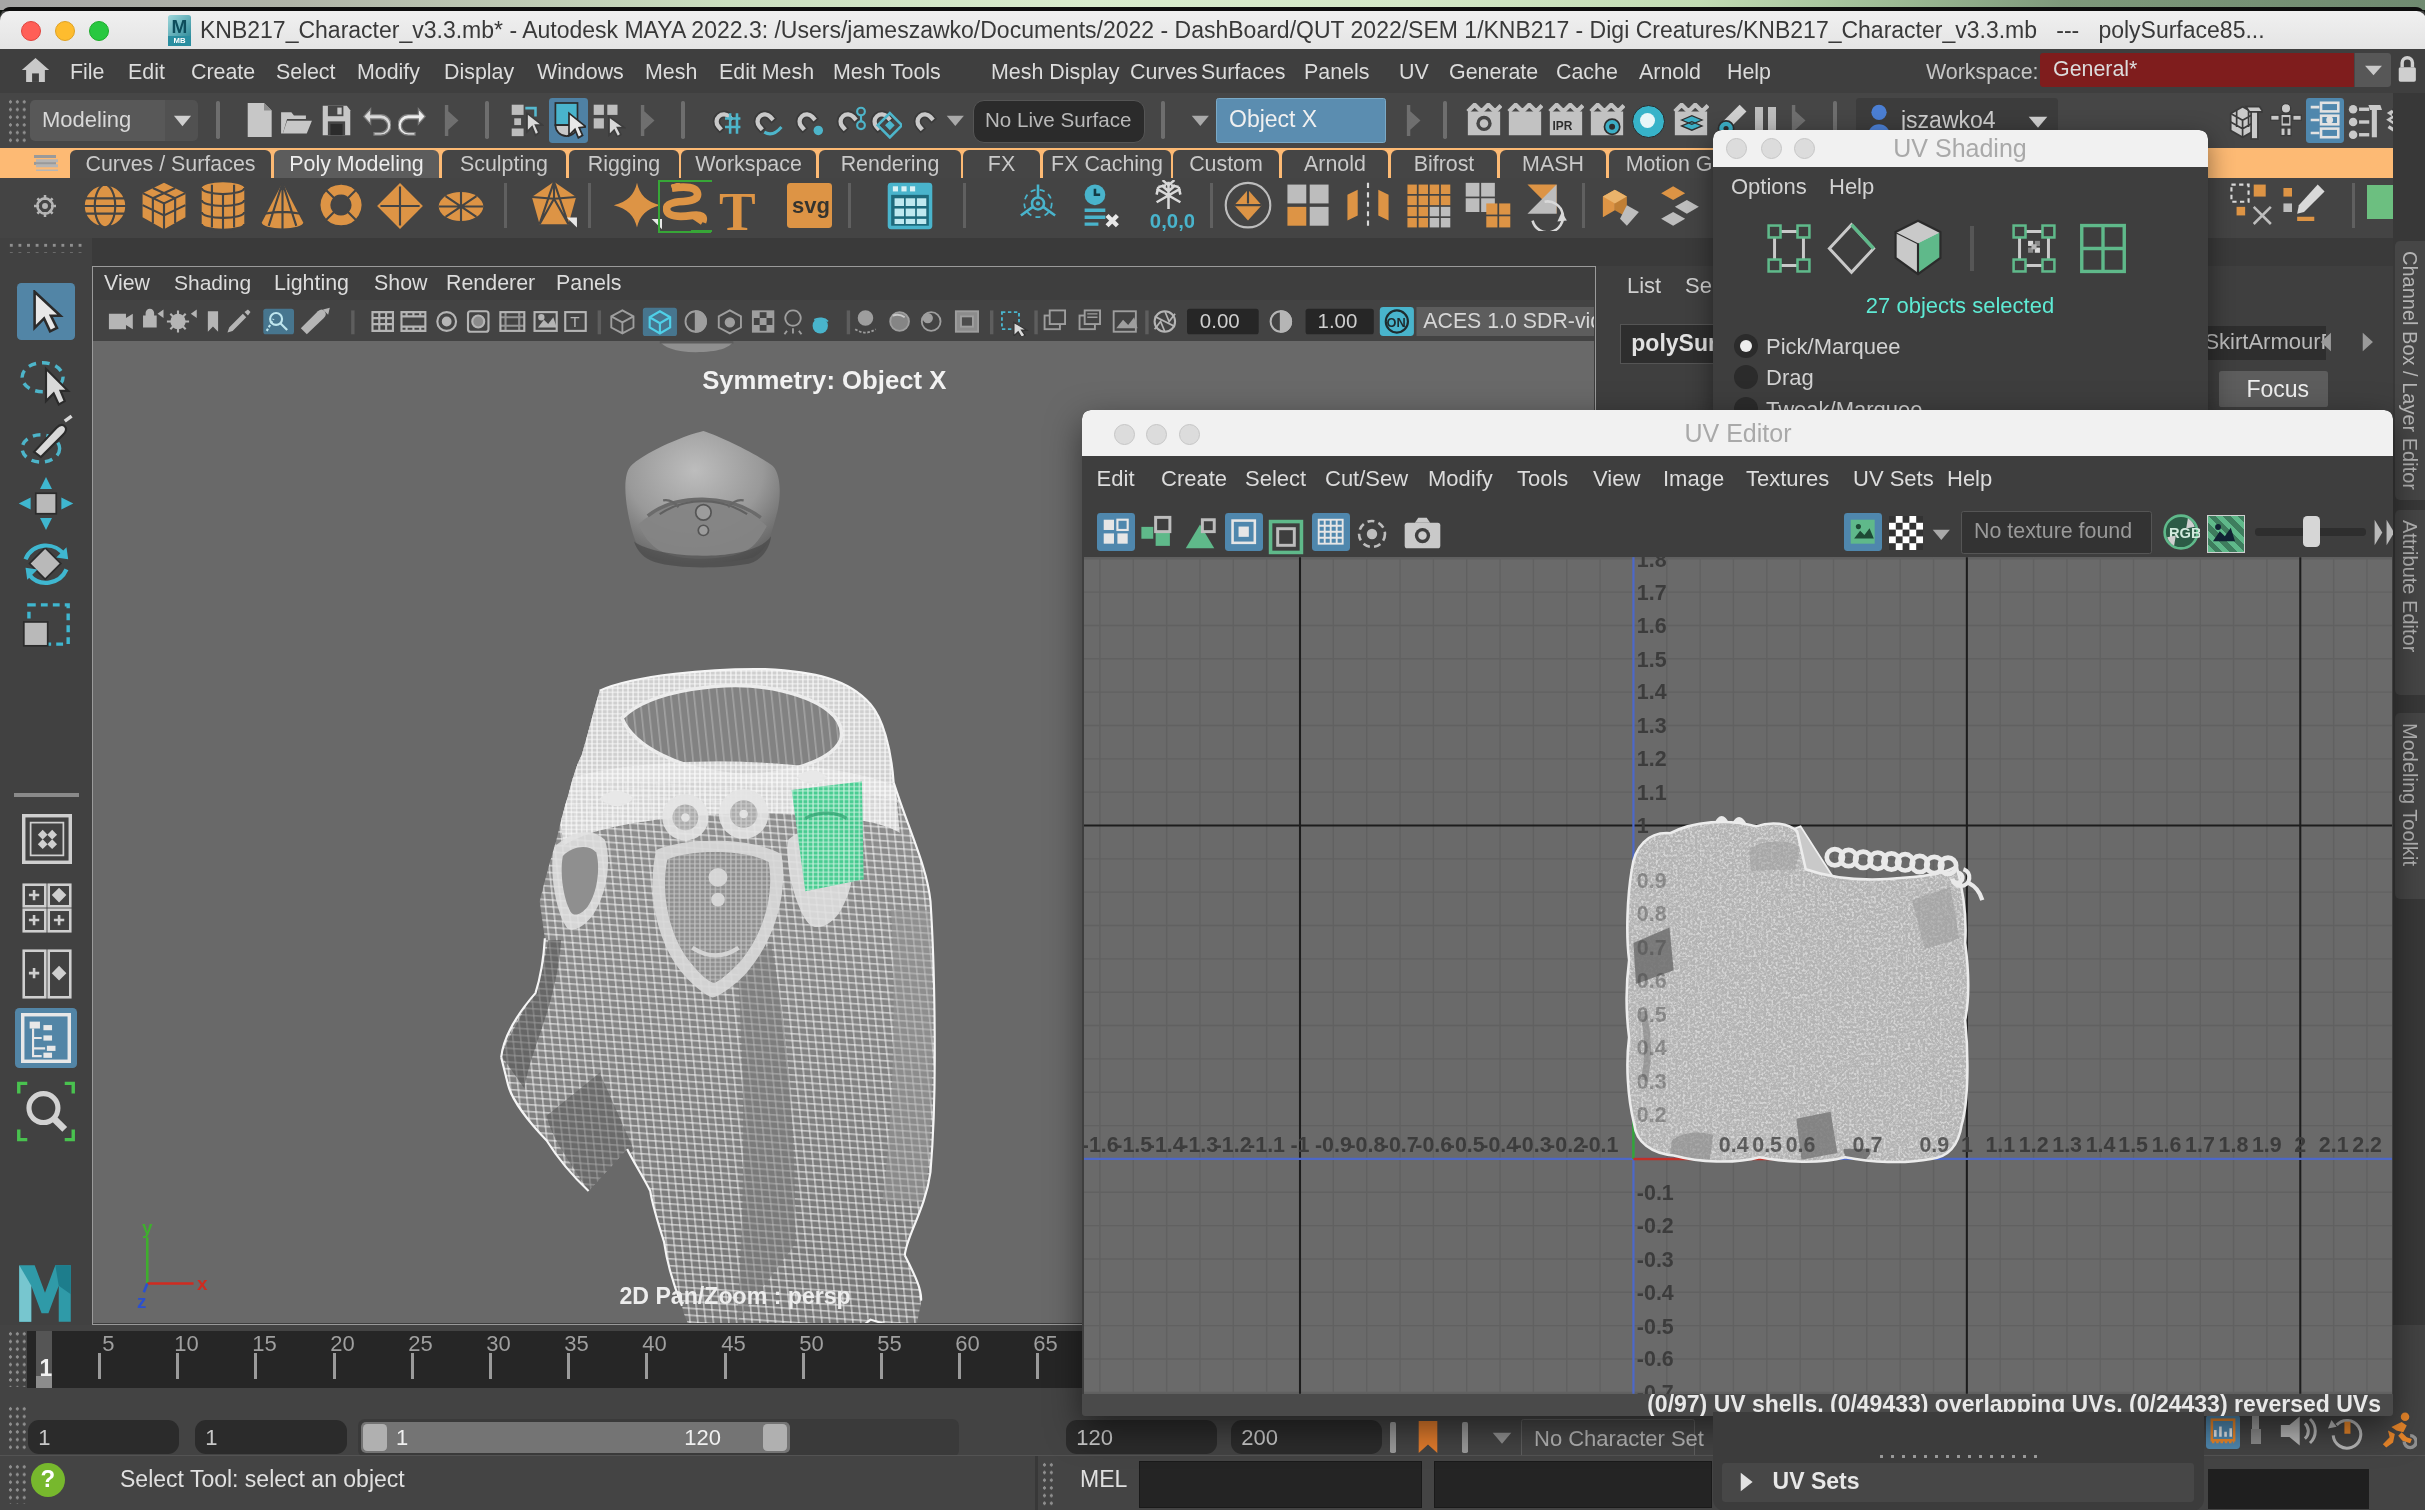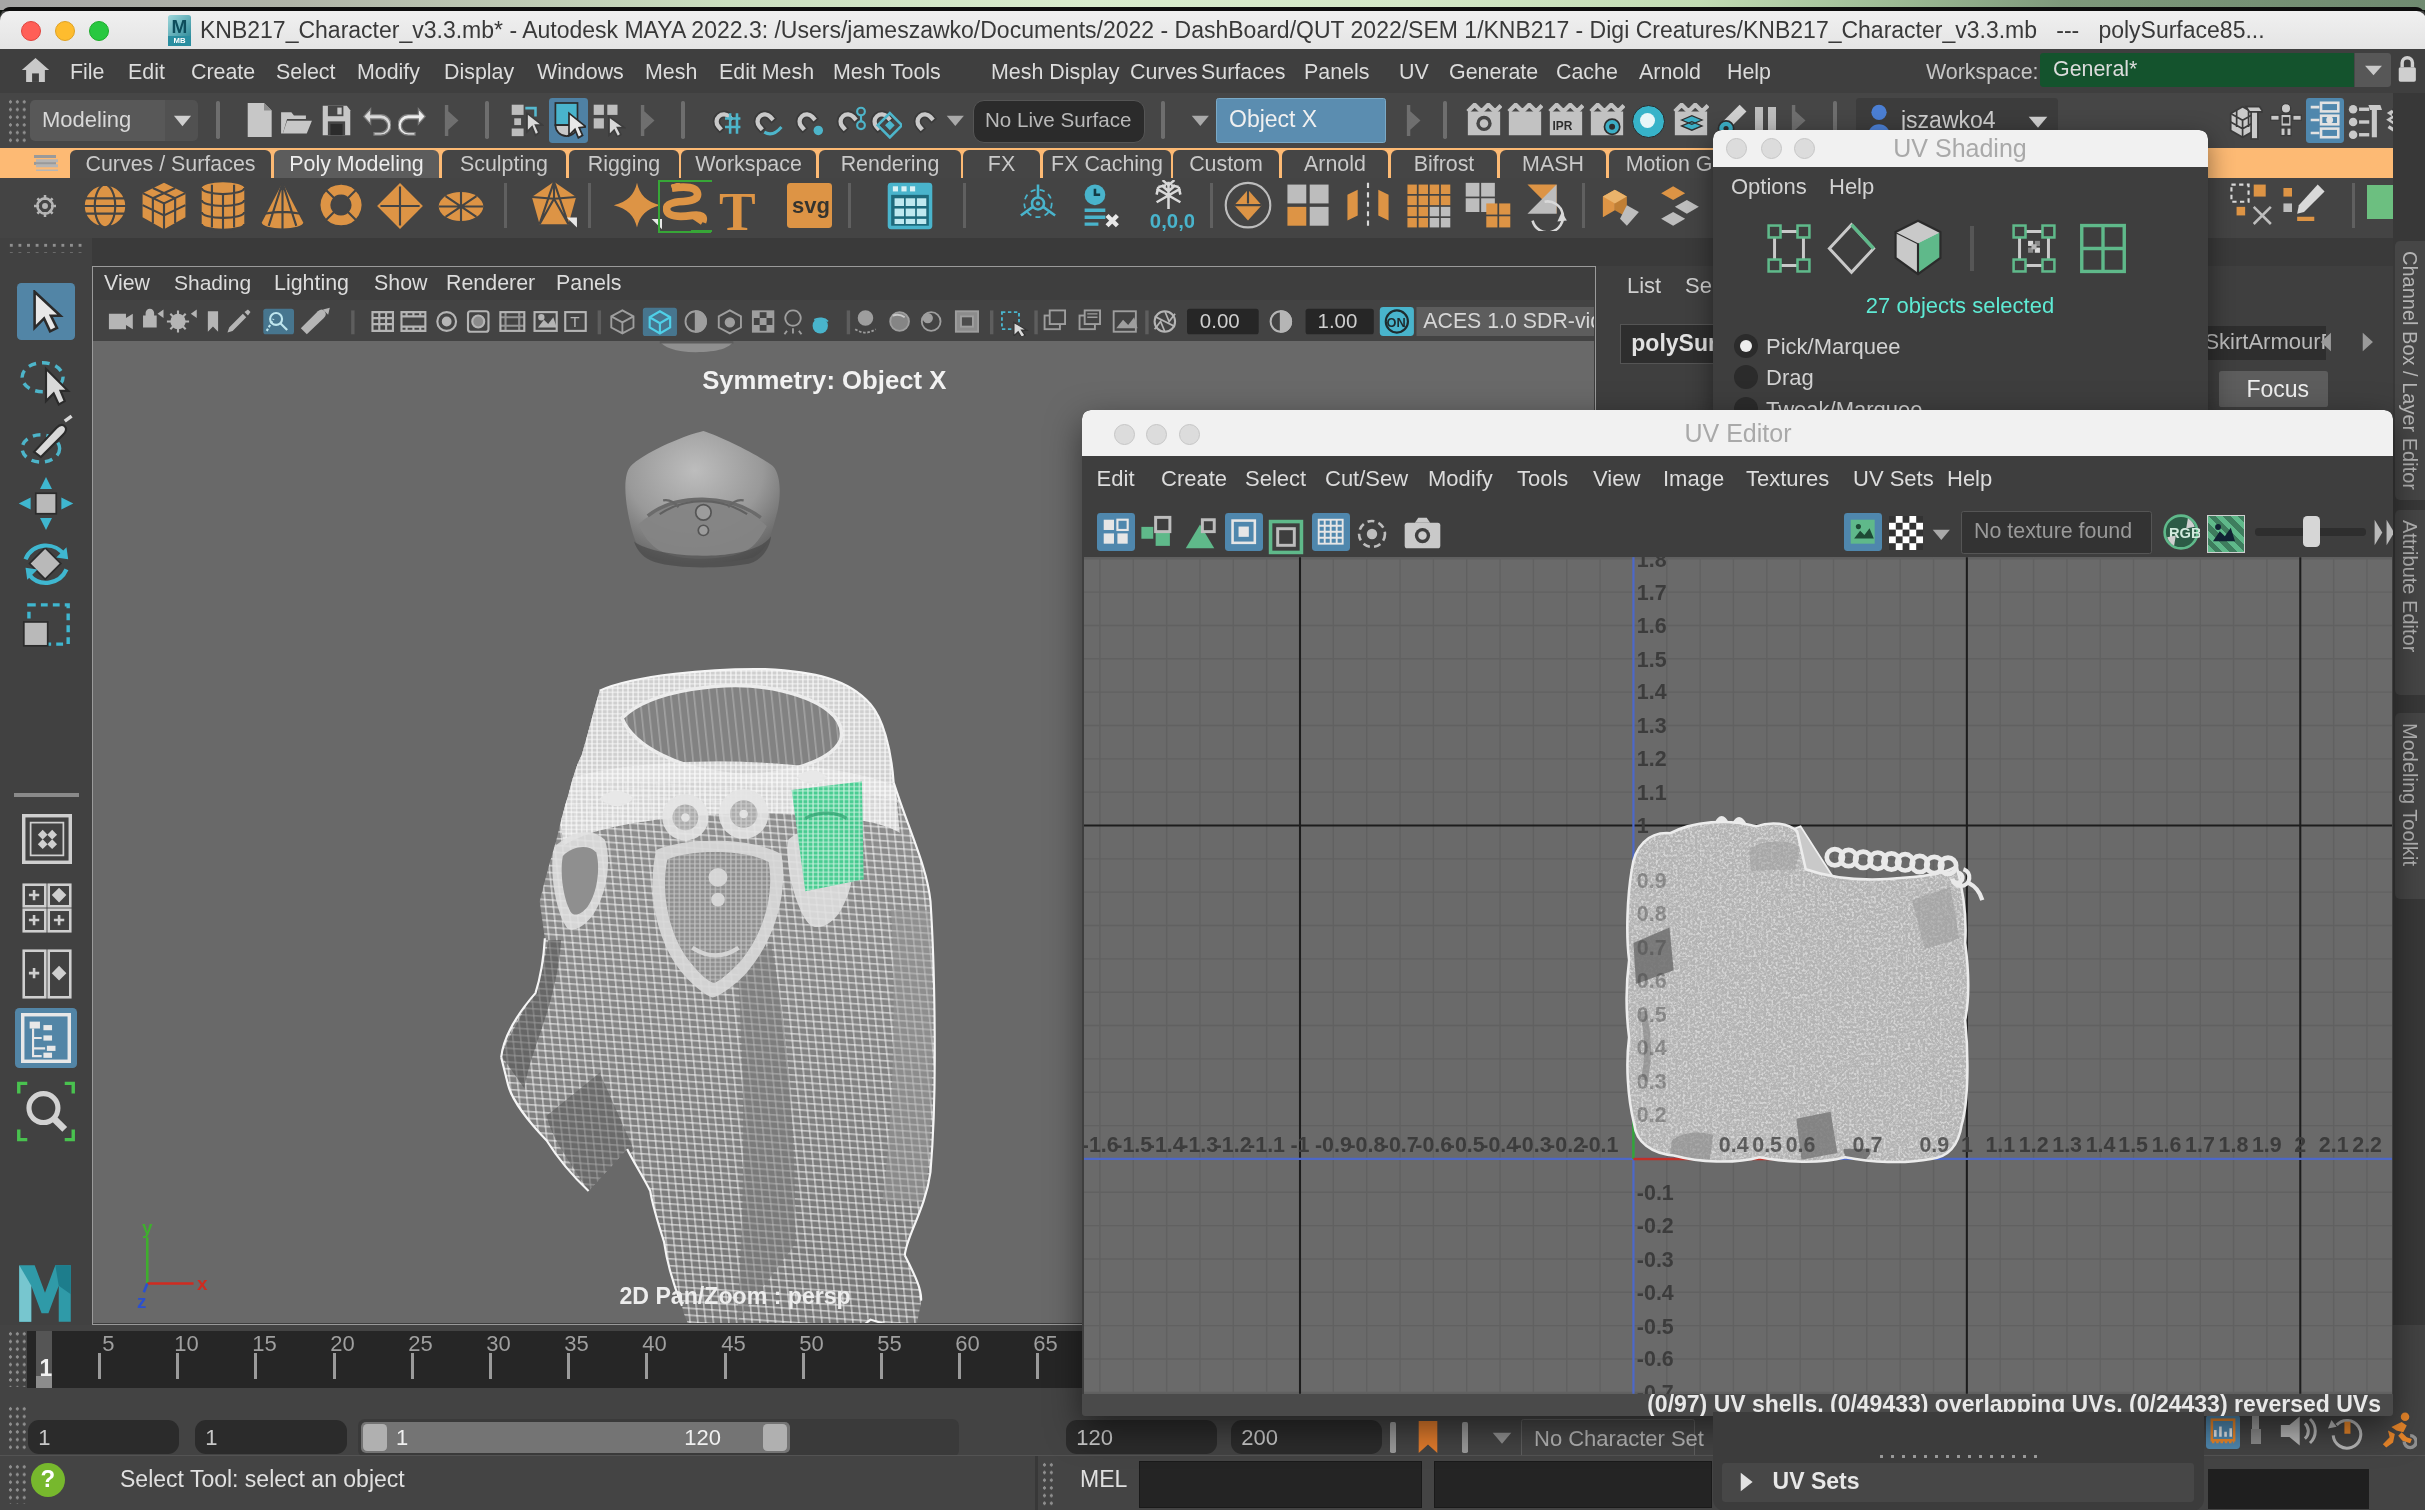--- a/index.html
+++ b/index.html
@@ -55,21 +55,21 @@
       <span class="abs txt" style="left:991px;top:11px">Mesh Display</span>
       <span class="abs txt" style="left:1130px;top:11px">Curves</span>
       <span class="abs txt" style="left:1201px;top:11px">Surfaces</span>
       <span class="abs txt" style="left:1304px;top:11px">Panels</span>
       <span class="abs txt" style="left:1399px;top:11px">UV</span>
       <span class="abs txt" style="left:1449px;top:11px">Generate</span>
       <span class="abs txt" style="left:1556px;top:11px">Cache</span>
       <span class="abs txt" style="left:1639px;top:11px">Arnold</span>
       <span class="abs txt" style="left:1727px;top:11px">Help</span>
       <span class="abs txt" style="left:1926px;top:11px;color:#c5c5c5">Workspace:</span>
-      <div class="abs" style="left:2040px;top:4.3px;width:315px;height:34px;background:#14532d;border-radius:3.4px 0 0 3.4px">
+      <div class="abs" style="left:2040px;top:4.3px;width:315px;height:34px;background:#7f1d1d;border-radius:3.4px 0 0 3.4px">
           <span class="abs txt" style="left:13px;top:4.3px">General*</span>
         </div>
       <div class="abs" style="left:2354px;top:4.3px;width:37px;height:34px;background:#575757;border-left:1.7px solid #474747;border-radius:0 3.4px 3.4px 0;box-sizing:border-box">
           <svg class="abs" style="left:8.6px;top:12px" width="19" height="11" viewBox="0 0 22 13">
             <path d="M1 1 L21 1 L11 12 Z" fill="#c9c9c9"></path>
           </svg>
         </div>
       <svg class="abs" style="left:2397px;top:6.9px" width="20.6" height="27.4" viewBox="0 0 24 32">
           <rect x="2" y="13" width="20" height="17" rx="2" fill="#cfcfcf"></rect>
           <path d="M6 13 V8 a6 6 0 0 1 12 0 V13" fill="none" stroke="#cfcfcf" stroke-width="4"></path>

